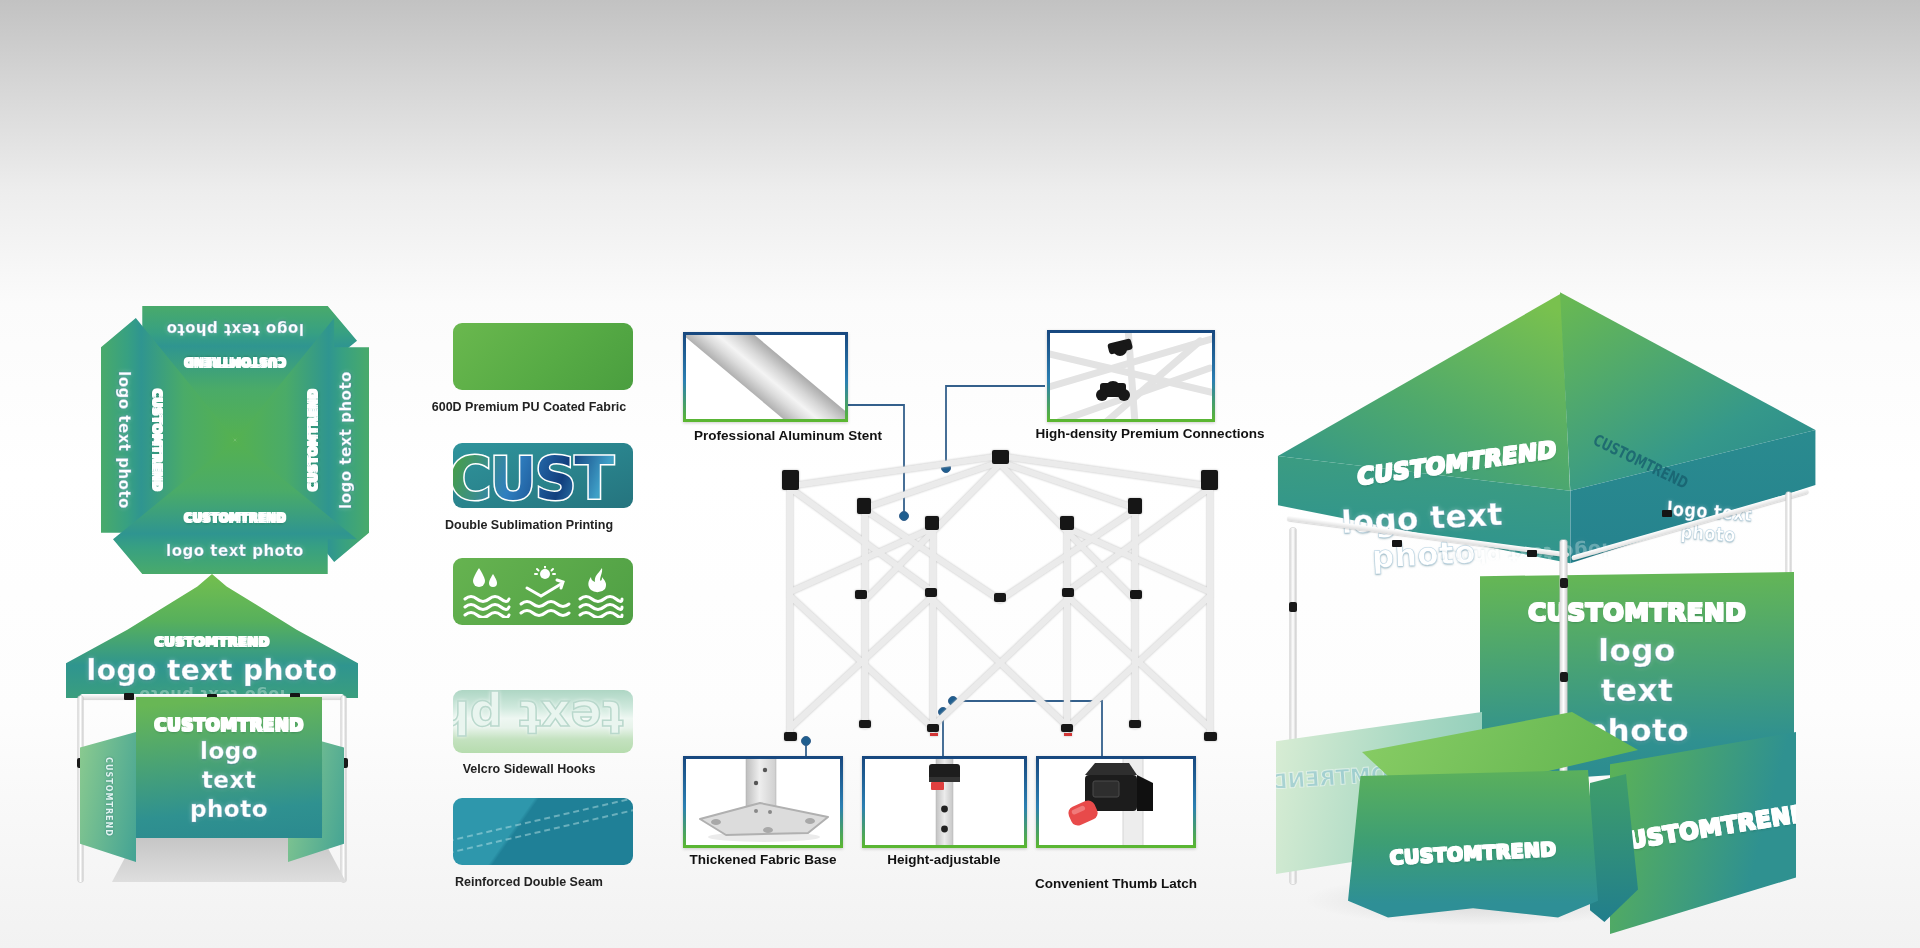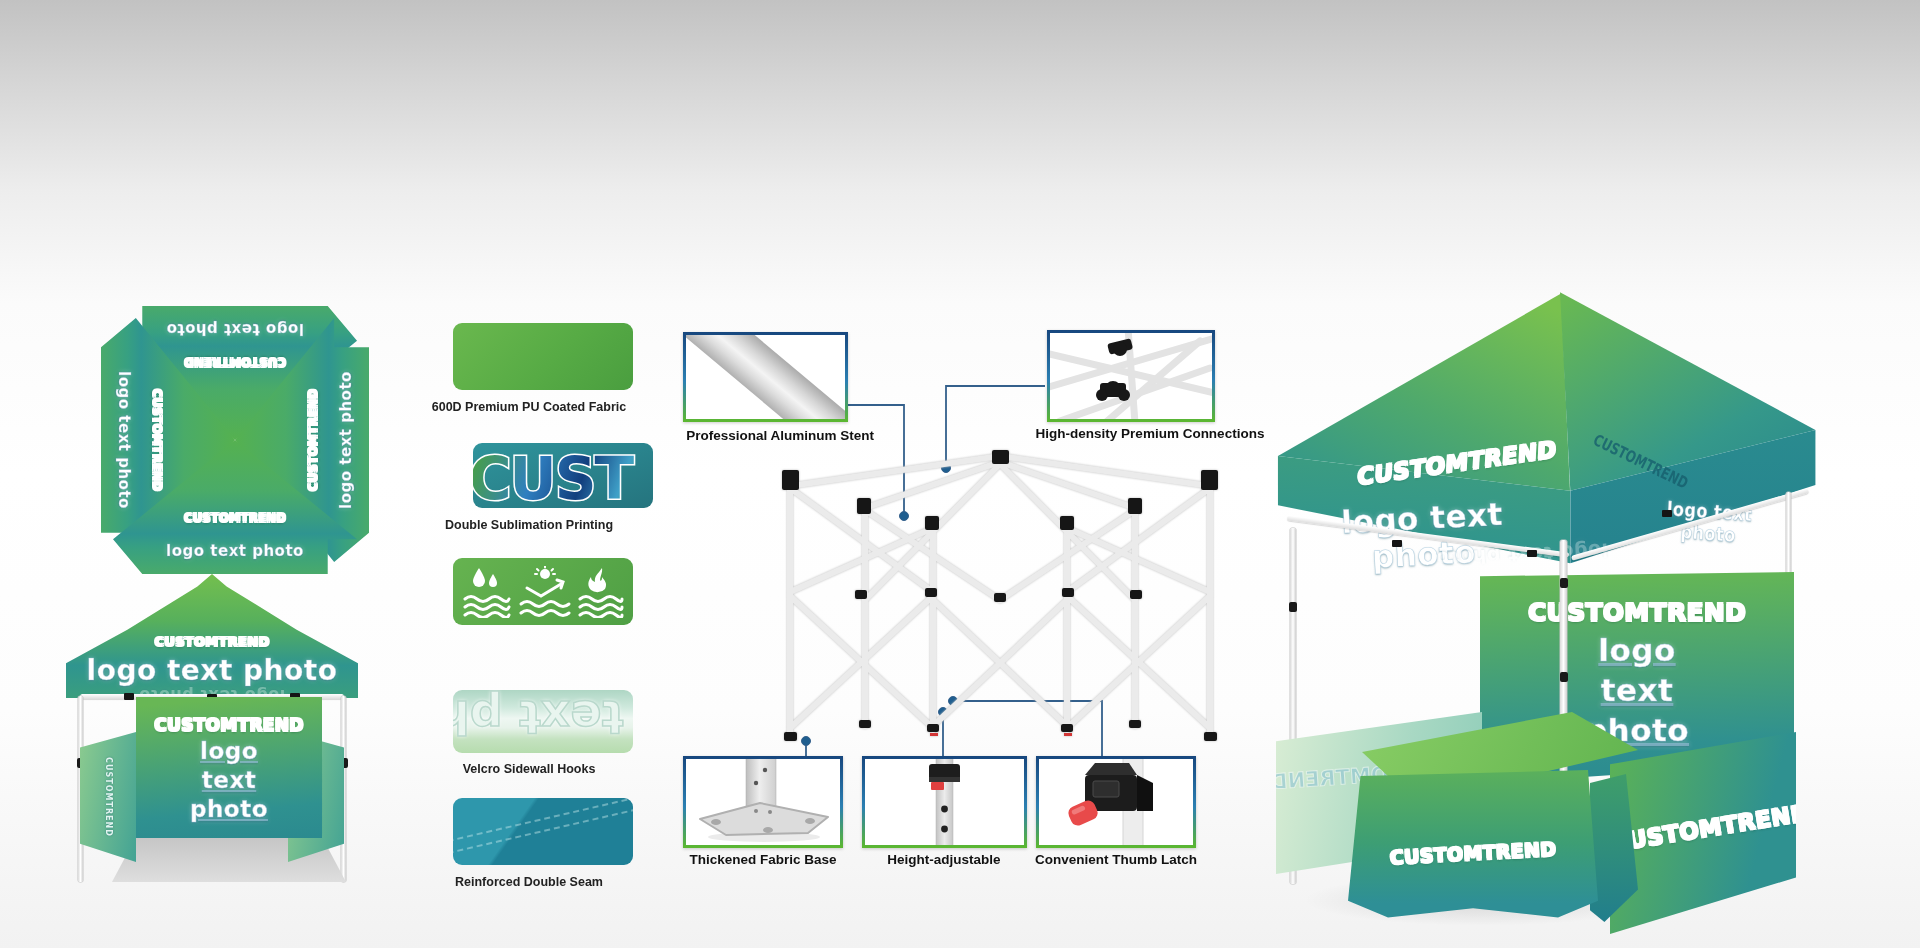--- a/index.html
+++ b/index.html
@@ -39,21 +39,21 @@
   .tf-reflect{top:126px;font-size:16px;opacity:.32;transform:rotate(180deg);-webkit-text-stroke:0;}
   .leg{position:absolute;width:5px;background:linear-gradient(90deg,#d9d9d9,#ffffff 50%,#cfcfcf);
        border-radius:2px;box-shadow:0 0 0 .5px #c4c4c4;}
   .truss{position:absolute;height:5px;background:linear-gradient(180deg,#ffffff,#dddddd);
          border-radius:3px;box-shadow:0 1px 1px rgba(0,0,0,.15);}
   .knob{position:absolute;width:8px;height:10px;background:#1a1a1a;border-radius:2px;}
   .clamp{position:absolute;width:10px;height:7px;background:#151515;border-radius:1px;}
   .tf-wall{left:74px;top:137px;width:186px;height:141px;position:absolute;
         background:linear-gradient(175deg,#68b755 6%,#2f9190 78%,#2b8a8f 100%);}
   .tf-wall .bt{top:18px;font-size:17px;}
-  .stackword{font-size:23px;line-height:29px;text-decoration:underline;}
+  .stackword{font-size:23px;line-height:29px;}
   .tf-side{position:absolute;width:56px;height:130px;background:linear-gradient(100deg,#8ccb8f,#43a394);}
   .tf-side-l{left:18px;top:172px;clip-path:polygon(0 12%,100% 0,100% 100%,0 86%);}
   .tf-side-r{left:226px;top:172px;clip-path:polygon(0 0,100% 12%,100% 86%,0 100%);}
   .vtext{position:absolute;left:50%;top:50%;transform:translate(-50%,-50%) rotate(90deg);
          font-family:"DejaVu Sans",sans-serif;font-weight:bold;font-size:8px;letter-spacing:1px;
          color:rgba(235,250,245,.95);text-shadow:0 0 2px rgba(20,90,110,.6);white-space:nowrap;}
   .tf-floor{left:50px;top:278px;width:234px;height:44px;position:absolute;
         clip-path:polygon(10% 0,90% 0,100% 100%,0 100%);
         background:linear-gradient(180deg,#c6c6c6,#dedede);}
   
@@ -181,21 +181,21 @@
         <div class="stackword logotx">logo</div>
         <div class="stackword logotx">text</div>
         <div class="stackword logotx">photo</div>
       </div>
     </div>
   </div>
 
   <div class="swatch sw1" style="top:323px;height:67px;"></div>
   <div class="fcap" style="top:396px;">600D Premium PU Coated Fabric</div>
 
-  <div class="swatch" style="top:443px;height:65px;margin-left:20px;">
+  <div class="swatch" style="top:443px;height:65px;">
     <svg width="180" height="65" viewBox="0 0 180 65">
       <defs>
         <linearGradient id="custbg" x1="0" y1="0" x2="1" y2="1">
           <stop offset="0" stop-color="#2f949c"></stop>
             <stop offset="1" stop-color="#25747e"></stop>
         </linearGradient>
         <linearGradient id="custfill" gradientUnits="userSpaceOnUse" x1="0" y1="0" x2="180" y2="65">
           <stop offset="0" stop-color="#4aa23c"></stop>
             <stop offset="0.35" stop-color="#2f7fc0"></stop>
           <stop offset="0.6" stop-color="#123f7e"></stop>
@@ -322,21 +322,21 @@
     </g>
     <rect x="160" y="293" width="8" height="3" fill="#d33636"></rect>
       <rect x="294" y="293" width="8" height="3" fill="#d33636"></rect>
   </svg>
 
   <div class="callout-box" style="left:683px;top:332px;width:165px;height:90px;">
     <div class="callout-inner">
       <div class="albar"></div>
     </div>
   </div>
-  <div class="callout-label" style="left:664px;top:428px;width:210px;text-align:right;">Professional Aluminum Stent</div>
+  <div class="callout-label" style="left:683px;top:428px;width:210px;text-align:center;">Professional Aluminum Stent</div>
 
   <div class="callout-box" style="left:1047px;top:330px;width:168px;height:92px;">
     <div class="callout-inner">
       <svg width="162" height="86" viewBox="0 0 162 86">
         <g stroke="#e3e3e3" stroke-width="7" stroke-linecap="round">
           <line x1="-5" y1="55" x2="165" y2="5"></line>
             <line x1="-5" y1="20" x2="165" y2="60"></line>
           <line x1="55" y1="90" x2="150" y2="8"></line>
             <line x1="10" y1="88" x2="160" y2="35"></line>
           <line x1="78" y1="-5" x2="85" y2="90"></line>
@@ -406,21 +406,21 @@
         <rect x="84" y="-4" width="20" height="94" fill="#ededed" stroke="#d5d5d5"></rect>
         <polygon points="46,16 98,16 90,4 56,4" fill="#2e2e2e"></polygon>
         <polygon points="98,16 114,24 114,52 98,52" fill="#101010"></polygon>
         <rect x="46" y="16" width="52" height="36" rx="4" fill="#1c1c1c"></rect>
         <rect x="54" y="22" width="26" height="16" rx="2" fill="#2e2e2e" stroke="#4a4a4a"></rect>
         <rect x="30" y="44" width="28" height="20" rx="7" fill="#e84a4a" transform="rotate(-24 44 54)"></rect>
         <rect x="34" y="47" width="14" height="5" rx="2.5" fill="#f07a7a" transform="rotate(-24 44 54)"></rect>
       </svg>
     </div>
   </div>
-  <div class="callout-label" style="left:1016px;top:852px;width:200px;">Convenient Thumb Latch</div>
+  <div class="callout-label" style="left:1016px;top:876px;width:200px;">Convenient Thumb Latch</div>
 
   <div class="tent-persp abs">
     <div class="tp-floorshadow"></div>
     <div class="tp-face-front"></div>
     <div class="tp-face-right"></div>
     <div class="tp-val-front"></div>
     <div class="tp-val-right"></div>
     <div class="tp-brand-front brandtx">CUSTOMTREND</div>
     <div class="tp-brand-right">CUSTOMTREND</div>
     <div class="tp-logo-front logotx">logo text photo</div>

